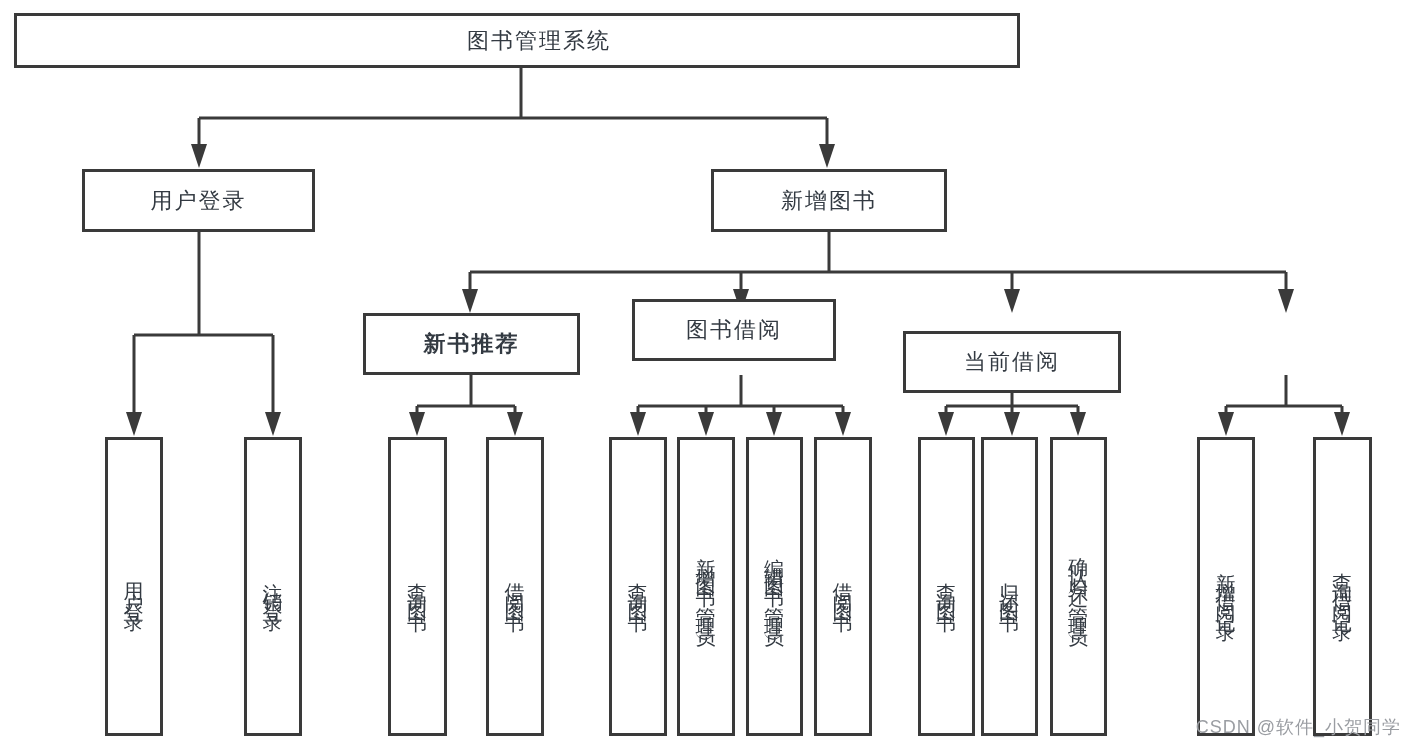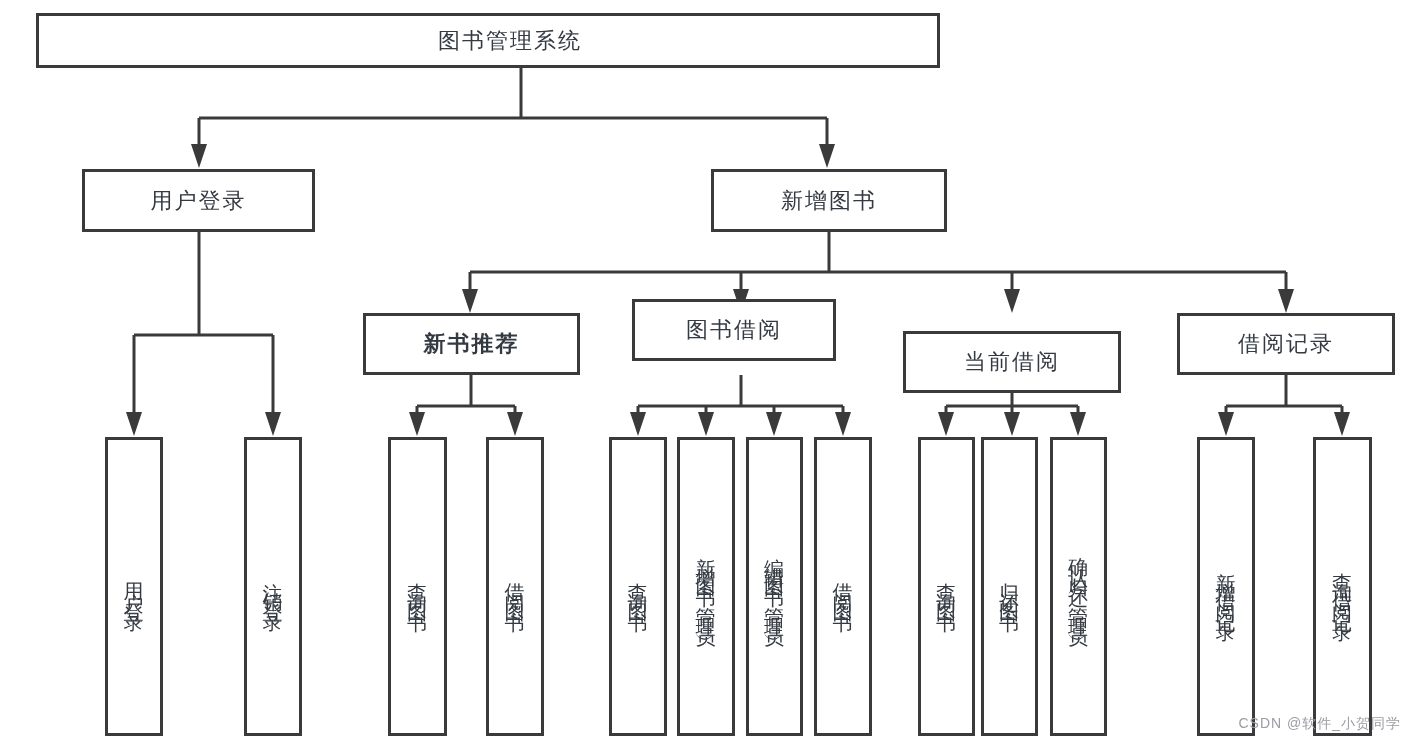--- a/index.html
+++ b/index.html
@@ -33,21 +33,21 @@
   .leaf span{
     writing-mode:vertical-rl;
     text-orientation:upright;
     font-size:20px;
     letter-spacing:10px;
     line-height:1;
   }
   .watermark{
     position:absolute;
     right:4px;top:715px;
-    font-size:14px;
+    font-size:18px;
     letter-spacing:1px;
     color:var(--watermark);
     z-index:5;
     white-space:nowrap;
   }
 </style>
 </head>
 <body>
 
 <div class="canvas">
@@ -88,42 +88,39 @@
       <polygon points="1004,412 1020,412 1012,436"></polygon>
       <polygon points="1070,412 1086,412 1078,436"></polygon>
     </g>
     <g>
       <path d="M1286,375 V406 M1226,406 H1342 M1226,406 V414 M1342,406 V414"></path>
       <polygon points="1218,412 1234,412 1226,436"></polygon>
       <polygon points="1334,412 1350,412 1342,436"></polygon>
     </g>
   </svg>
 
-  <div class="box" style="left:36px;top:13px;width:904px;height:55px;padding-left:44px;">
+  <div class="box" style="left:14px;top:13px;width:1006px;height:55px;padding-left:44px;">
     <span>图书管理系统</span>
   </div>
 
   <div class="box" style="left:82px;top:169px;width:233px;height:63px;">
     <span>用户登录</span>
   </div>
   <div class="box" style="left:711px;top:169px;width:236px;height:63px;">
     <span>新增图书</span>
   </div>
 
   <div class="box" style="left:363px;top:313px;width:217px;height:62px;font-weight:bold;">
     <span>新书推荐</span>
   </div>
   <div class="box" style="left:632px;top:299px;width:204px;height:62px;text-align:right;">
     <span>图书借阅</span>
   </div>
   <div class="box" style="left:903px;top:331px;width:218px;height:62px;">
     <span>当前借阅</span>
-  </div>
-  <div class="box" style="left:1177px;top:313px;width:218px;height:62px;">
-    <span>借阅记录</span>
   </div>
 
   <div class="box leaf" style="left:105px;width:58px;">
     <span>用户登录</span>
   </div>
   <div class="box leaf" style="left:244px;width:58px;">
     <span>注销登录</span>
   </div>
 
   <div class="box leaf" style="left:388px;width:59px;">

